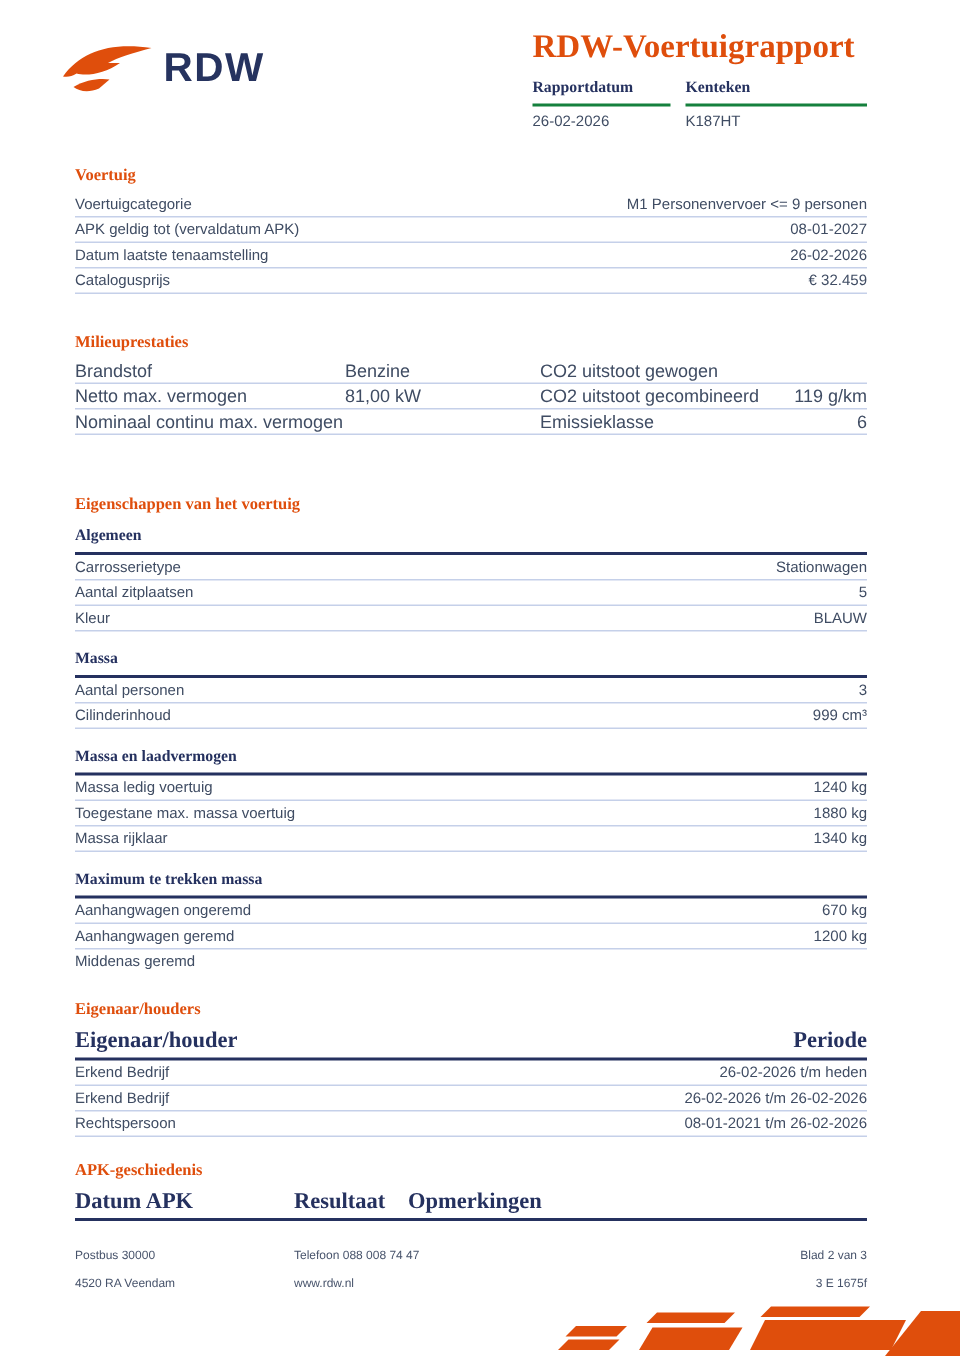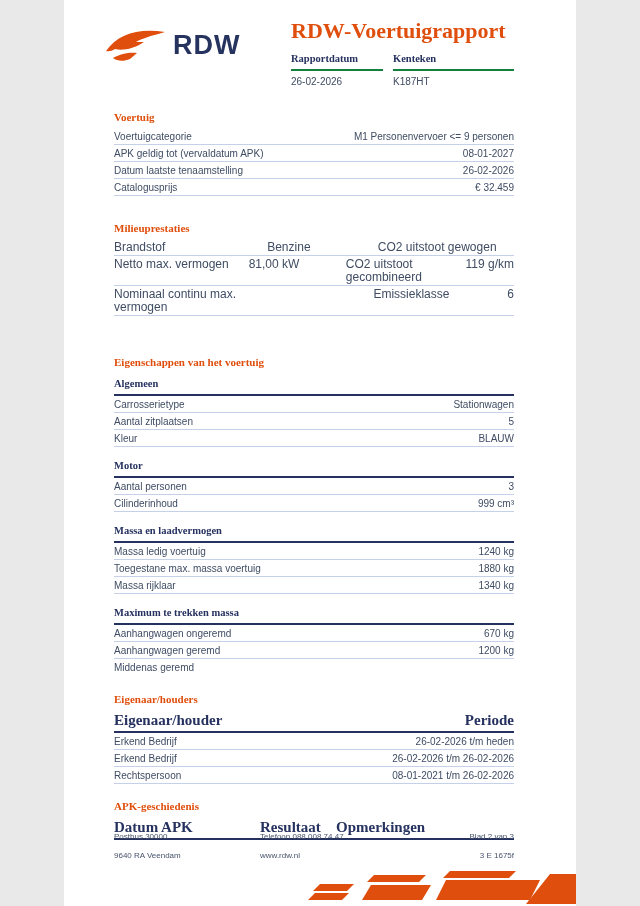--- a/index.html
+++ b/index.html
@@ -1,17 +1,17 @@
 <!DOCTYPE html>
 <html><head>
 <meta charset="utf-8">
 <style>
   html,body{margin:0;padding:0;background:#e9e9e9;}
   body{font-family:"Liberation Sans",sans-serif;}
-  .page{position:relative;width:512px;height:906px;background:#ffffff;overflow:hidden;margin:0 auto;}
+  .page{position:relative;width:640px;height:906px;background:#ffffff;overflow:hidden;margin:0 auto;}
   .header{display:flex;justify-content:space-between;align-items:flex-start;padding:20px 62px 0 40px;}
   .logo{display:flex;align-items:center;gap:7px;padding-top:4px;}
   .logo-text{font-size:27px;font-weight:700;color:#26335F;letter-spacing:1px;line-height:30px;}
   .report-head{width:223px;}
   .report-title{font-family:"Liberation Serif",serif;color:#DF4E0C;font-size:22px;font-weight:700;line-height:21px;margin-bottom:12px;white-space:nowrap;}
   .meta-row{display:flex;}
   .meta-col1{width:92px;margin-right:10px;}
   .meta-col2{flex:1;}
   .meta-label{font-family:"Liberation Serif",serif;font-weight:700;font-size:10.5px;color:#25315F;line-height:12px;padding-bottom:4px;border-bottom:2px solid #15803d;}
   .meta-value{font-size:10px;color:#3F4C63;padding-top:5px;}
@@ -133,21 +133,21 @@
           <span class="lbl">Aantal zitplaatsen</span>
           <span class="val">5</span>
         </div>
         <div class="row">
           <span class="lbl">Kleur</span>
           <span class="val">BLAUW</span>
         </div>
       </div>
 
       <div class="subsec">
-        <div class="subsec-title">Motor</div>
+        <div class="subsec-title">Massa</div>
         <div class="row">
           <span class="lbl">Aantal personen</span>
           <span class="val">3</span>
         </div>
         <div class="row">
           <span class="lbl">Cilinderinhoud</span>
           <span class="val">999 cm³</span>
         </div>
       </div>
 
@@ -215,21 +215,21 @@
 
   </div>
 
   <div class="footer">
     <div class="frow">
       <span class="fc1">Postbus 30000</span>
       <span class="fc2">Telefoon 088 008 74 47</span>
       <span class="fc3">Blad 2 van 3</span>
     </div>
     <div class="frow">
-      <span class="fc1">9640 RA Veendam</span>
+      <span class="fc1">4520 RA Veendam</span>
       <span class="fc2">www.rdw.nl</span>
       <span class="fc3">3 E 1675f</span>
     </div>
   </div>
 
   <svg class="bottom-art" width="272" height="34" viewBox="0 0 272 34">
     <g fill="#DF4E0C">
       <polygon points="16,14 50,14 43,21 9,21"></polygon>
       <polygon points="11,23 45,23 38,30 4,30"></polygon>
       <polygon points="70,5 122,5 115,12 63,12"></polygon>

